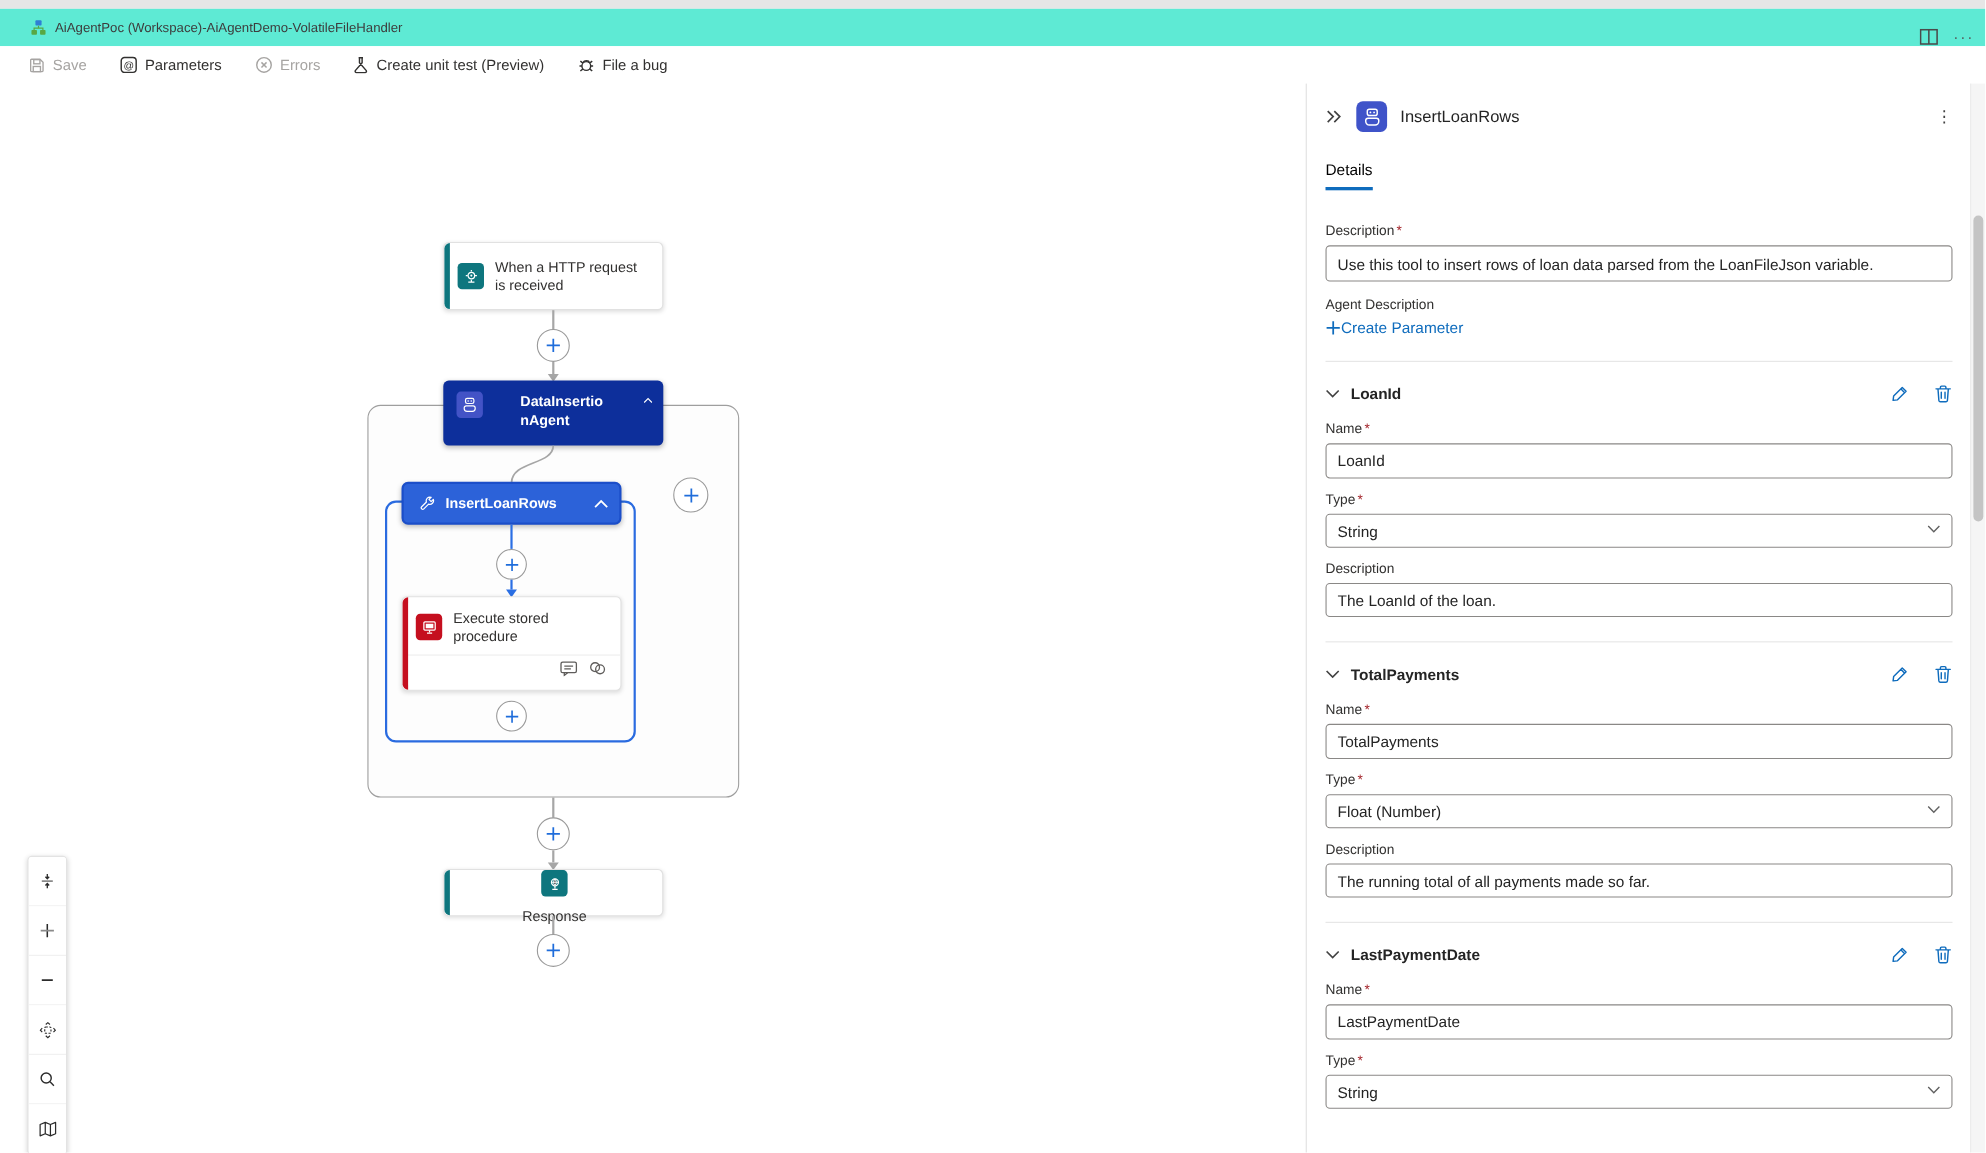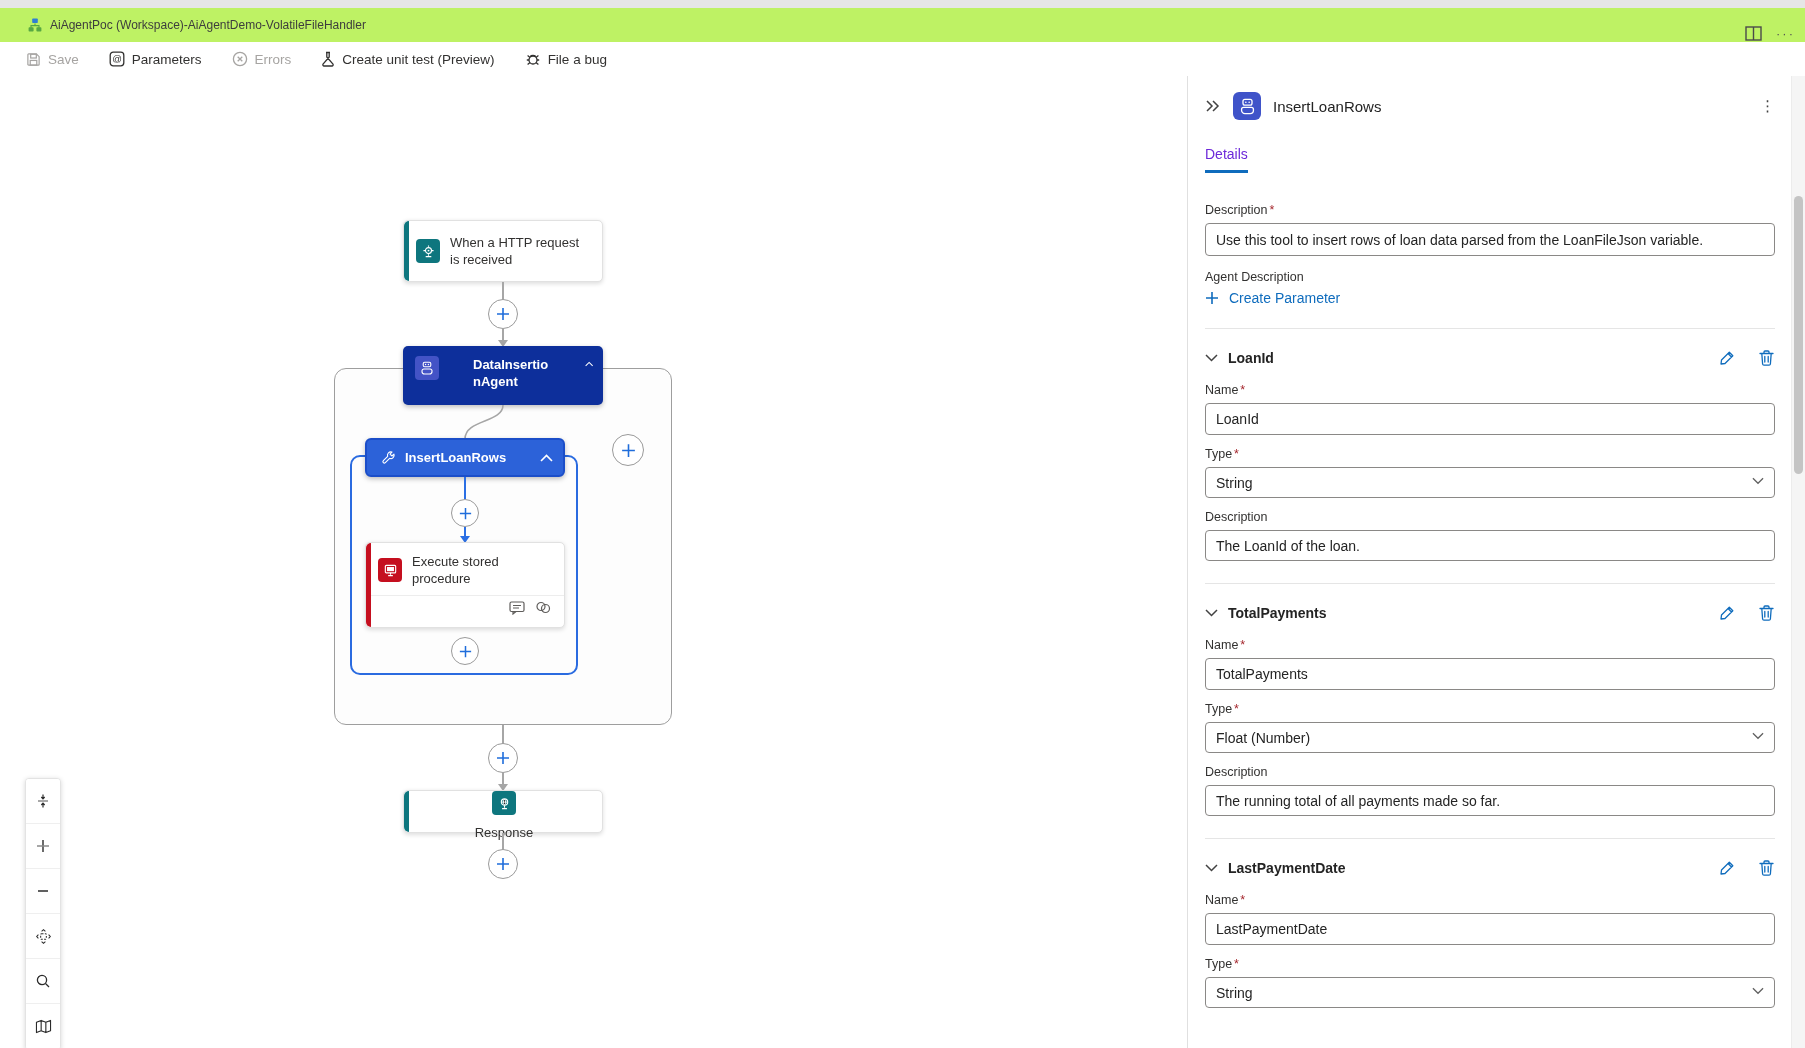--- a/index.html
+++ b/index.html
@@ -2,21 +2,21 @@
 <html><head>
 <meta charset="utf-8">
 <style>
   * { margin:0; padding:0; box-sizing:border-box; }
   html,body { width:1805px; height:1048px; overflow:hidden; }
   body { font-family:"Liberation Sans", sans-serif; color:#242424; background:#fff; }
   #app { position:relative; width:1805px; height:1048px; background:#fff; overflow:hidden; }
 
   
   .top-strip { position:absolute; left:0; top:0; width:100%; height:8px; background:#e6e6e6; }
-  .tabbar { position:absolute; left:0; top:8px; width:100%; height:34px; background:#bef264;text-align:right; }
+  .tabbar { position:absolute; left:0; top:8px; width:100%; height:34px; background:#5eead4;text-align:right; }
   .tab { position:absolute; top:0; height:34px; display:flex; align-items:center; gap:8px; padding:0 14px 0 28px; font-size:12px; color:#3d3d3d; white-space:nowrap; overflow:hidden; }
   .tab.active { background:#fff; }
   .tab .close { margin-left:10px; font-size:14px; color:#5f5f5f; line-height:1; cursor:pointer; }
   .tabbar-icons { position:absolute; right:10px; top:8px; height:34px; display:flex; align-items:center; gap:14px; color:#444; }
   .dots-h { font-size:13px; letter-spacing:2px; color:#555; }
 
   
   .toolbar { position:absolute; left:0; top:42px; width:100%; height:34px; background:#fff; display:flex; align-items:center; gap:30px; padding-left:26px; font-size:13.5px; }
   .tb-item { display:flex; align-items:center; gap:7px; color:#323130; cursor:pointer; }
   .tb-item.disabled { color:#a6a4a2; cursor:default; }
@@ -47,27 +47,27 @@
   .rail-btn { width:100%; height:45px; display:flex; align-items:center; justify-content:center; border-bottom:1px solid #efefef; cursor:pointer; color:#3a3a3a; background:#fff; }
   .rail-btn:last-child { border-bottom:none; }
 
   
   .panel { position:absolute; left:1187px; top:76px; width:618px; height:972px; background:#fff; border-left:1px solid #e0e0e0; }
   .panel-inner { position:absolute; left:0; top:0; right:14px; bottom:0; padding:14px 16px 0 17px; overflow:hidden; }
   .panel-header { display:flex; align-items:center; gap:12px; height:32px; }
   .panel-title { font-size:15px; color:#242424; }
   .panel-more { margin-left:auto; font-size:15px; color:#424242; cursor:pointer; }
   .robot-chip { width:28px; height:28px; border-radius:6px; background:#3f53c9; display:flex; align-items:center; justify-content:center; flex:0 0 auto; }
-  .details-tab { display:inline-block; margin-top:24px; padding-bottom:8px; font-size:14px; color:#6d28d9; border-bottom:3px solid #0f6cbd; border-radius:0; cursor:pointer; }
+  .details-tab { display:inline-block; margin-top:24px; padding-bottom:8px; font-size:14px; color:#000000; border-bottom:3px solid #0f6cbd; border-radius:0; cursor:pointer; }
   .fld-label { font-size:12.5px; color:#323130; margin-bottom:6px; }
   .req { color:#a4262c; margin-left:2px; }
   .txt-input { width:100%; height:32px; border:1px solid #8a8886; border-radius:4px; padding:0 10px; font-size:14px; color:#242424; font-family:"Liberation Sans",sans-serif; background:#fff; }
   .select { position:relative; width:100%; height:31px; border:1px solid #8a8886; border-radius:4px; padding:0 30px 0 10px; font-size:14px; color:#242424; background:#fff; display:flex; align-items:center; cursor:pointer; }
   .select svg { position:absolute; right:10px; top:9px; }
-  .link-row { display:flex; align-items:center; gap:10px; color:#0f6cbd; font-size:14px; cursor:pointer; }
+  .link-row { display:flex; align-items:center; color:#0f6cbd; font-size:14px; cursor:pointer; }
   .divider { height:1px; background:#e5e5e5; margin:22px 0 0 0; }
   .section-head { display:flex; align-items:center; gap:10px; margin-top:16px; height:26px; }
   .section-title { font-size:14px; font-weight:bold; color:#242424; }
   .section-icons { margin-left:auto; display:flex; align-items:center; gap:22px; }
   .icon-btn { cursor:pointer; display:flex; } .mt12{margin-top:12px;} .mt14{margin-top:14px;}
 
   
   .scroll-track { position:absolute; right:0; top:0; width:14px; height:972px; background:#f5f5f5; border-left:1px solid #ececec; }
   .scroll-thumb { position:absolute; right:2.5px; top:120px; width:9px; height:278px; background:#c4c4c4; border-radius:5px; }
 </style>

